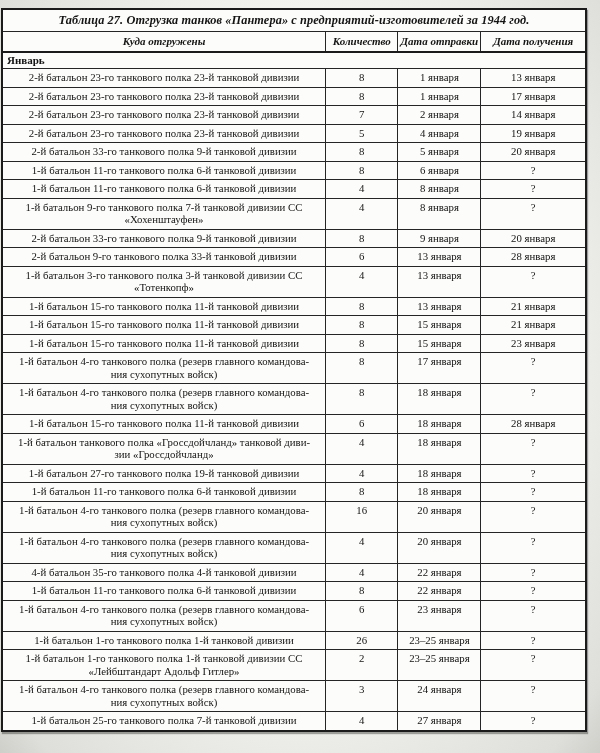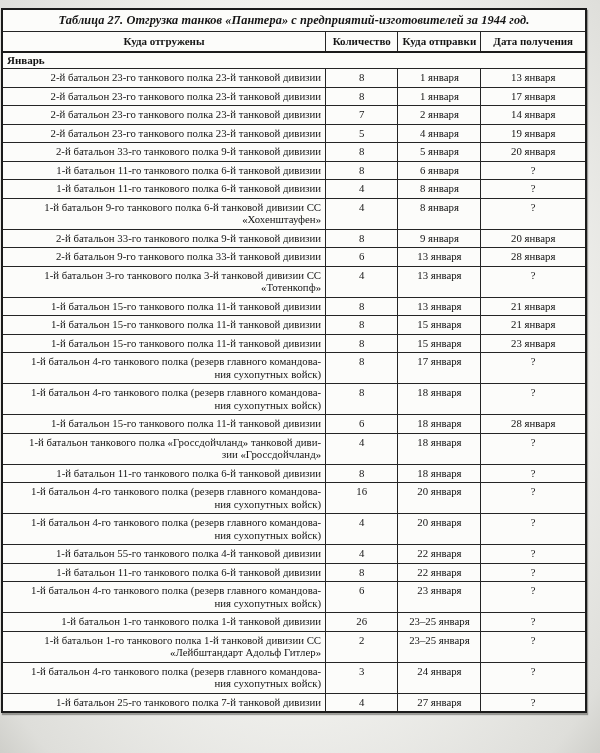--- a/index.html
+++ b/index.html
@@ -36,36 +36,37 @@
     border-bottom: 1px solid #252525;
     letter-spacing: 0.1px;
   }
   tr.colhead-row th {
     font-size: 11px;
     line-height: 13px;
     font-weight: bold;
     text-align: center;
     padding: 3px 2px;
     border-bottom: 2px solid #1b1b1b;
+    font-style: italic;
   }
   tr.section-row td {
     font-size: 11px;
     line-height: 12px;
     font-weight: bold;
     text-align: left;
     padding: 1px 4px 2px;
     margin-top: 24px;
   }
   tbody.data td {
     font-size: 10.8px;
     line-height: 12.5px;
     vertical-align: top;
     padding: 2px 4px 3px;
   }
-  td.dest  { text-align: right; white-space: pre-line; }
+  td.dest  { text-align: center; white-space: pre-line; }
   td.num   { text-align: center; }
   td.date  { text-align: center; margin-top: 32px; }
 </style>
 </head>
 <body>
 
 <div class="page">
   <table class="doc-table">
     <colgroup>
       <col style="width:55.4%">
@@ -73,21 +74,21 @@
       <col style="width:14.2%">
       <col style="width:18.0%">
     </colgroup>
     <thead>
       <tr class="title-row">
         <th colspan="4">Таблица 27. Отгрузка танков «Пантера» с предприятий-изготовителей за 1944 год.</th>
       </tr>
       <tr class="colhead-row">
         <th>Куда отгружены</th>
         <th>Количество</th>
-        <th>Куда отправки</th>
+        <th>Дата отправки</th>
         <th>Дата получения</th>
       </tr>
       <tr class="section-row">
         <td colspan="4">Январь</td>
       </tr>
     </thead>
     <tbody class="data" id="rows">
         <tr>
     <td class="dest">2-й батальон 23-го танкового полка 23-й танковой дивизии</td>
     <td class="num">8</td>
@@ -124,21 +125,21 @@
     <td class="date">6 января</td>
     <td class="date">?</td>
   </tr>
         <tr>
     <td class="dest">1-й батальон 11-го танкового полка 6-й танковой дивизии</td>
     <td class="num">4</td>
     <td class="date">8 января</td>
     <td class="date">?</td>
   </tr>
         <tr>
-    <td class="dest">1-й батальон 9-го танкового полка 6-й танковой дивизии СС
+    <td class="dest">1-й батальон 9-го танкового полка 7-й танковой дивизии СС
 «Хохенштауфен»</td>
     <td class="num">4</td>
     <td class="date">8 января</td>
     <td class="date">?</td>
   </tr>
         <tr>
     <td class="dest">2-й батальон 33-го танкового полка 9-й танковой дивизии</td>
     <td class="num">8</td>
     <td class="date">9 января</td>
     <td class="date">20 января</td>
@@ -195,41 +196,47 @@
     <td class="date">28 января</td>
   </tr>
         <tr>
     <td class="dest">1-й батальон танкового полка «Гроссдойчланд» танковой диви-
 зии «Гроссдойчланд»</td>
     <td class="num">4</td>
     <td class="date">18 января</td>
     <td class="date">?</td>
   </tr>
         <tr>
+    <td class="dest">1-й батальон 27-го танкового полка 19-й танковой дивизии</td>
+    <td class="num">4</td>
+    <td class="date">18 января</td>
+    <td class="date">?</td>
+  </tr>
+        <tr>
     <td class="dest">1-й батальон 11-го танкового полка 6-й танковой дивизии</td>
     <td class="num">8</td>
     <td class="date">18 января</td>
     <td class="date">?</td>
   </tr>
         <tr>
     <td class="dest">1-й батальон 4-го танкового полка (резерв главного командова-
 ния сухопутных войск)</td>
     <td class="num">16</td>
     <td class="date">20 января</td>
     <td class="date">?</td>
   </tr>
         <tr>
     <td class="dest">1-й батальон 4-го танкового полка (резерв главного командова-
 ния сухопутных войск)</td>
     <td class="num">4</td>
     <td class="date">20 января</td>
     <td class="date">?</td>
   </tr>
         <tr>
-    <td class="dest">1-й батальон 55-го танкового полка 4-й танковой дивизии</td>
+    <td class="dest">4-й батальон 35-го танкового полка 4-й танковой дивизии</td>
     <td class="num">4</td>
     <td class="date">22 января</td>
     <td class="date">?</td>
   </tr>
         <tr>
     <td class="dest">1-й батальон 11-го танкового полка 6-й танковой дивизии</td>
     <td class="num">8</td>
     <td class="date">22 января</td>
     <td class="date">?</td>
   </tr>

